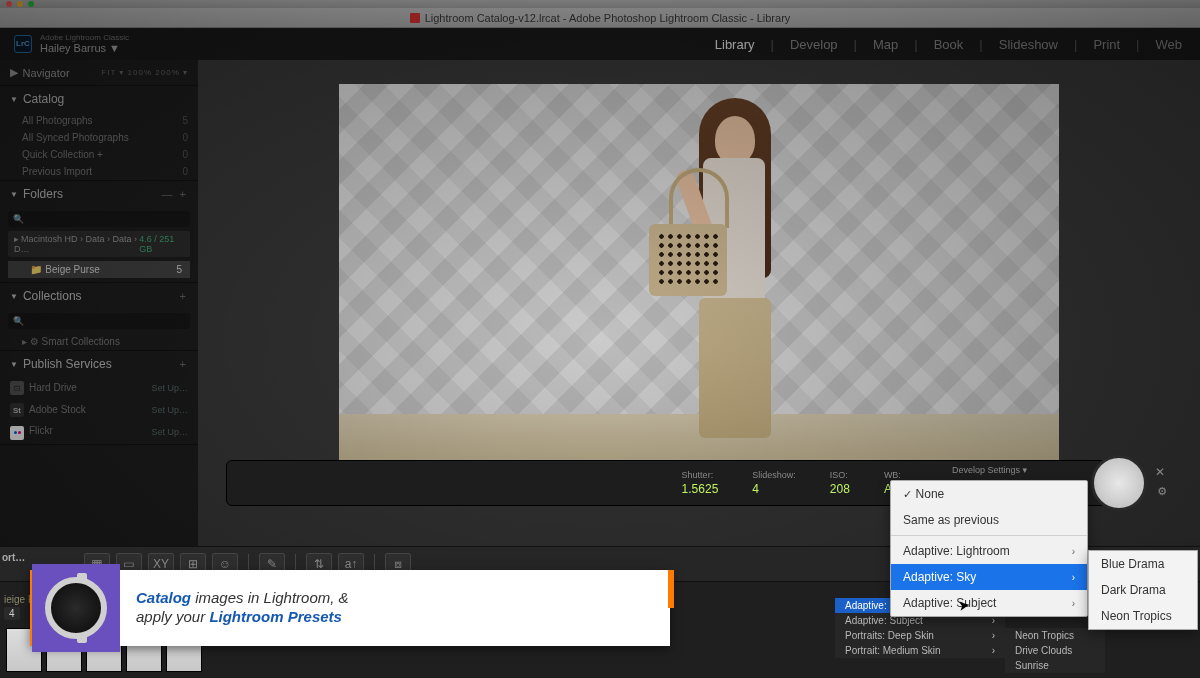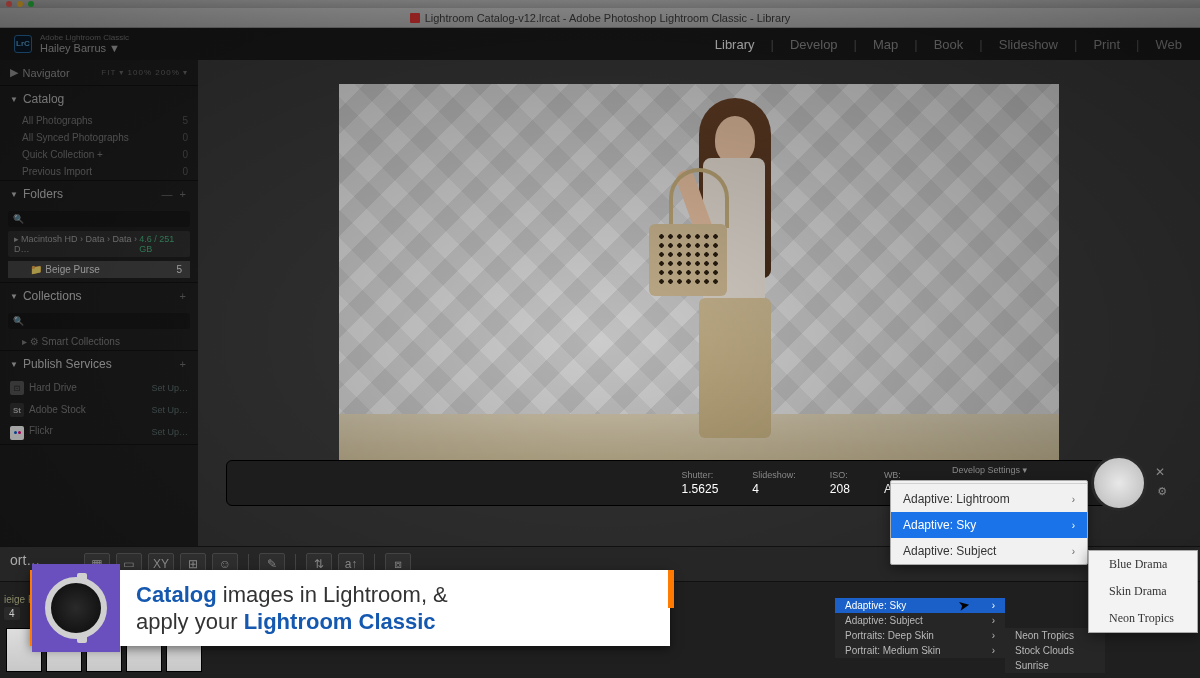--- a/index.html
+++ b/index.html
@@ -70,61 +70,61 @@
 .strap{position:absolute;top:70px;left:0;width:60px;height:60px;border:4px solid #c9b17e;border-bottom:none;border-radius:30px 30px 0 0;}
 
 
 .tether-wrap{position:absolute; left:78px; right:62px; top:460px; height:60px; z-index:20;}
 .tether { position:absolute; left:148px; right:0; top:0; height:46px; background:#1d1d1d; border-radius:6px; display:flex; align-items:center; color:#ccc; font-size:11px; border:1px solid #000;}
 .tether .cam{padding:6px 14px;}
 .tether .cam .name{font-size:12px;color:#e2e2e2;}
 .tether .cam .col{color:#888;font-size:11px;margin-top:2px;}
 .tether .meta{display:flex;gap:34px;margin-left:auto;margin-right:220px;}
 .tether .meta .m .lab{font-size:9px;color:#888;}
-.tether .meta .m .val{font-size:12px;color:#ffffff;margin-top:2px;}
+.tether .meta .m .val{font-size:12px;color:#bef264;margin-top:2px;}
 .tether .dev-label{position:absolute;right:110px;top:4px;font-size:9px;color:#888;}
 .shutter-btn{position:absolute;right:-10px;top:-6px;width:56px;height:56px;border-radius:50%;background:radial-gradient(#e8e8e8,#b8b8b8);border:3px solid #2a2a2a;}
 .close-x{position:absolute;right:-30px;top:4px;width:14px;height:14px;color:#888;font-size:12px;text-align:center;}
 .gear{position:absolute;right:-30px;top:24px;color:#888;font-size:11px;}
 
 
 .dev-menu { position:absolute; left:890px; top:480px; width:198px; background:#f1f1f1; border:1px solid #aaa; border-radius:2px; z-index:30; font-size:12px; color:#333; box-shadow:0 4px 12px rgba(0,0,0,0.4);}
 .dev-menu .row{display:flex;align-items:center;justify-content:space-between;padding:6px 12px;cursor:pointer;}
 .dev-menu .row .chk{width:12px;font-size:11px;}
 .dev-menu .row.highlight{background:#1a73e8;color:#fff;}
 .dev-menu .row .arr{font-size:10px;color:#666;}
 .dev-menu .row.highlight .arr{color:#fff;}
 .dev-menu hr{border:none;border-top:1px solid #d0d0d0;margin:2px 0;}
 
 .sub-menu{position:absolute;left:1088px;top:550px;width:110px;background:#f3f3f3;border:1px solid #aaa;z-index:31;font-size:12px;color:#333;box-shadow:0 4px 12px rgba(0,0,0,0.4);}
-.sub-menu .row{padding:6px 20px;cursor:pointer;font-family:Liberation Serif, serif;}
+.sub-menu .row{padding:6px 12px;cursor:pointer;}
 
 .ghost-menu{position:absolute;left:835px;top:598px;width:170px;background:rgba(40,40,40,0.85);color:#b8b8b8;font-size:10px;z-index:15;}
 .ghost-menu .row{display:flex;justify-content:space-between;padding:2px 10px;}
 .ghost-menu2{position:absolute;left:1005px;top:628px;width:100px;background:rgba(40,40,40,0.85);color:#b8b8b8;font-size:10px;z-index:15;}
 .ghost-menu2 .row{padding:2px 10px;}
 
 
 .toolbar{position:absolute;left:0;right:0;top:546px;height:36px;background:#262626;border-top:1px solid #111;border-bottom:1px solid #111;display:flex;align-items:center;padding-left:84px;gap:6px;z-index:8;}
-.sort-label{position:absolute;left:10px;top:552px;color:#aaa;font-size:14px;z-index:9;}
+.sort-label{position:absolute;left:2px;top:552px;color:#aaa;font-size:10px;z-index:9;font-weight:bold;}
 .tool-ico{width:26px;height:22px;border:1px solid #444;background:#2e2e2e;border-radius:2px;display:flex;align-items:center;justify-content:center;color:#888;font-size:12px;}
 .tool-sep{width:1px;height:20px;background:#444;margin:0 4px;}
 
 
 .bottom{position:absolute;left:0;right:0;bottom:0;height:96px;background:#1f1f1f;z-index:7;}
 .film{position:absolute;left:6px;bottom:6px;display:flex;gap:4px;}
 .thumb{width:36px;height:44px;background:linear-gradient(#ddd,#c8c8c8);border:1px solid #000;}
 
 
 .banner{position:absolute;left:30px;top:570px;width:640px;height:76px;background:#fff;border-left:6px solid #ff7a00;display:flex;align-items:center;z-index:40;box-shadow:0 3px 10px rgba(0,0,0,0.5);}
 .banner-logo{position:absolute;left:-4px;top:-6px;width:88px;height:88px;background:#6a4fbf;display:flex;align-items:center;justify-content:center;}
 .lens{width:62px;height:62px;border-radius:50%;background:radial-gradient(#2a2a2a,#0a0a0a);border:6px solid #d0d0d0;position:relative;}
 .lens::before,.lens::after{content:"";position:absolute;width:10px;height:10px;background:#d0d0d0;border-radius:2px;}
 .lens::before{top:-10px;left:26px;} .lens::after{bottom:-10px;left:26px;}
-.banner-text{margin-left:100px;font-size:22px;color:#333;line-height:1.25;}
+.banner-text{margin-left:100px;font-size:15px;color:#333;font-style:italic;line-height:1.25;}
 .banner-text .b1{color:#1558b0;font-weight:600;}
 .banner .orange-cap{position:absolute;right:-4px;top:0;width:6px;height:38px;background:#ff7a00;}
 
 .left-beige{position:absolute;left:0;top:592px;width:68px;height:30px;z-index:9;color:#8a8a6a;font-size:10px;padding:2px 4px;}
 .left-beige .n{background:#2a2a2a;color:#ccc;padding:1px 5px;border-radius:2px;display:inline-block;margin-top:2px;}
 
 .cursor{position:absolute;left:958px;top:597px;z-index:50;font-size:14px;color:#000;transform:rotate(-10deg);}
 </style>
 </head>
 <body>
@@ -299,38 +299,44 @@
         </div>
     </div>
     <div class="dev-label">Develop Settings ▾</div>
     <div class="shutter-btn"></div>
     <div class="close-x">✕</div>
     <div class="gear">⚙</div>
   </div>
 </div>
 
 <div class="dev-menu">
+  <div class="row">
+      <span><span class="chk">✓</span> <span>None</span></span>
+    </div>
+  <div class="row">
+      <span><span class="chk"></span> <span>Same as previous</span></span>
+    </div>
   <hr>
   <div class="row">
       <span><span class="chk"></span> <span>Adaptive: Lightroom</span></span>
       <span class="arr">›</span>
     </div>
   <div class="row highlight">
       <span><span class="chk"></span> <span>Adaptive: Sky</span></span>
       <span class="arr">›</span>
     </div>
   <div class="row">
       <span><span class="chk"></span> <span>Adaptive: Subject</span></span>
       <span class="arr">›</span>
     </div>
 </div>
 
 <div class="sub-menu">
   <div class="row">Blue Drama</div>
-  <div class="row">Skin Drama</div>
+  <div class="row">Dark Drama</div>
   <div class="row">Neon Tropics</div>
 </div>
 
 <div class="ghost-menu">
   <div class="row" style="background:#1a60c8;color:#fff;">
       <span>Adaptive: Sky</span>
       <span>›</span>
     </div>
   <div class="row">
       <span>Adaptive: Subject</span>
@@ -340,21 +346,21 @@
       <span>Portraits: Deep Skin</span>
       <span>›</span>
     </div>
   <div class="row">
       <span>Portrait: Medium Skin</span>
       <span>›</span>
     </div>
 </div>
 <div class="ghost-menu2">
   <div class="row">Neon Tropics</div>
-  <div class="row">Stock Clouds</div>
+  <div class="row">Drive Clouds</div>
   <div class="row">Sunrise</div>
 </div>
 
 <div class="sort-label">ort…</div>
 <div class="toolbar">
   <div class="tool-ico">▦</div>
   <div class="tool-ico">▭</div>
   <div class="tool-ico">XY</div>
   <div class="tool-ico">⊞</div>
   <div class="tool-ico">☺</div>
@@ -381,20 +387,20 @@
   <div>ieige P…</div>
   <span class="n">4</span>
 </div>
 
 <div class="banner">
   <div class="banner-logo">
       <div class="lens"></div>
     </div>
   <div class="banner-text">
     <div><span class="b1">Catalog</span><span> images in Lightroom, &amp;</span></div>
-    <div><span>apply your </span><span class="b1">Lightroom Classic</span></div>
+    <div><span>apply your </span><span class="b1">Lightroom Presets</span></div>
   </div>
   <div class="orange-cap"></div>
 </div>
 
 <div class="cursor">➤</div>
 
 <div class="vignette"></div>
 
 </body></html>

